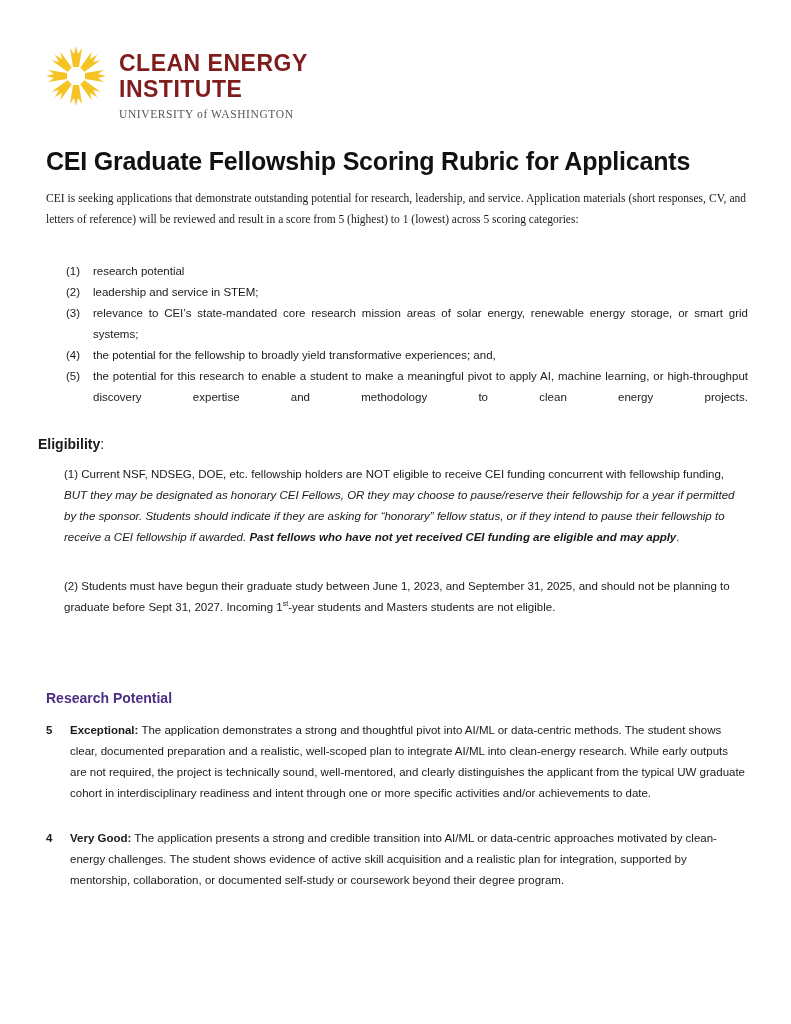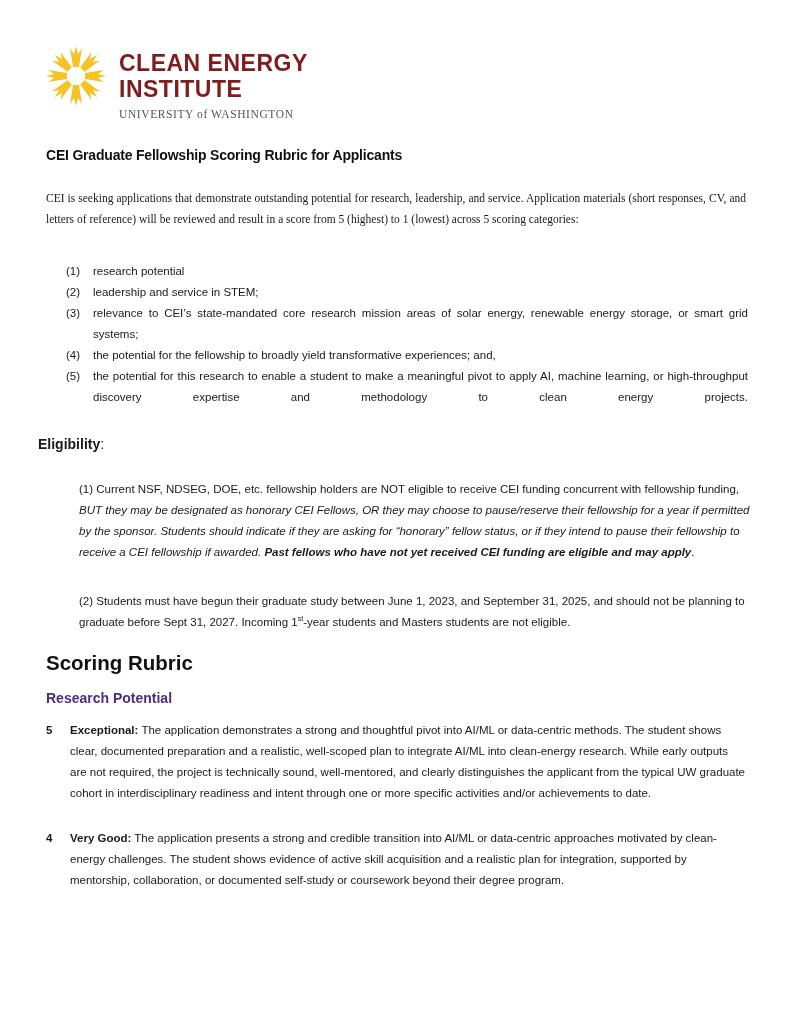--- a/index.html
+++ b/index.html
@@ -21,42 +21,42 @@
   .logo-line2 { top: 33px; }
   .logo-line3 {
     position: absolute; left: 75px; top: 64px; font-size: 11.5px; color: #555;
     font-family: "Liberation Serif", "DejaVu Serif", serif; letter-spacing: 0.6px;
   }
   .logo-line3 .of { }
 
   
   .doc-title {
     position: absolute; left: 46px; top: 147px; margin: 0;
-    font-size: 14px; font-weight: bold; color: #111; letter-spacing: -0.2px;
+    font-size: 25px; font-weight: bold; color: #111; letter-spacing: -0.2px;
   }
   .intro {
     position: absolute; left: 46px; top: 188px; width: 700px; margin: 0;
     font-size: 11.5px; line-height: 21px; text-align: justify; font-family: Liberation Serif, serif;
   }
 
   .criteria { position: absolute; left: 66px; top: 261px; width: 682px; margin: 0; padding: 0; list-style: none; }
   .criteria li {
     position: relative; padding-left: 27px; font-size: 11.5px; line-height: 21px;
     text-align: justify;
   }
   .criteria li .num { position: absolute; left: 0; top: 0; }
   .criteria li.spread { text-align-last: justify; }
 
   .elig-label {
     position: absolute; left: 38px; top: 436px; font-size: 14px; font-weight: bold;
   }
   .elig-label .colon { font-weight: normal; }
 
   .elig-p {
-    position: absolute; left: 64px; width: 685px; margin: 15px;
+    position: absolute; left: 64px; width: 685px; margin: 0;
     font-size: 11.5px; line-height: 21px;
   }
   .elig-1 { top: 464px; }
   .elig-2 { top: 576px; }
   .it { font-style: italic; }
   .bi { font-style: italic; font-weight: bold; }
   sup { font-size: 7px; line-height: 0; }
 
   .rubric-title {
     position: absolute; left: 46px; top: 651px; margin: 0;
@@ -112,21 +112,20 @@
     <li><span class="num">(4)</span><span>the potential for the fellowship to broadly yield transformative experiences; and,</span></li>
     <li class="spread"><span class="num">(5)</span><span>the potential for this research to enable a student to make a meaningful pivot to apply AI, machine learning, or high-throughput discovery expertise and methodology to clean energy projects.</span></li>
   </ol>
 
   <div class="elig-label"><span>Eligibility</span><span class="colon">:</span></div>
 
   <p class="elig-p elig-1"><span>(1) Current NSF, NDSEG, DOE, etc. fellowship holders are NOT eligible to receive CEI funding concurrent with fellowship funding, </span><span class="it">BUT they may be designated as honorary CEI Fellows, OR they may choose to pause/reserve their fellowship for a year if permitted by the sponsor.  Students should indicate if they are asking for “honorary” fellow status, or if they intend to pause their fellowship to receive a CEI fellowship if awarded. </span><span class="bi">Past fellows who have not yet received CEI funding are eligible and may apply</span><span>.</span></p>
 
   <p class="elig-p elig-2"><span>(2) Students must have begun their graduate study between June 1, 2023, and September 31, 2025, and should not be planning to graduate before Sept 31, 2027.  Incoming 1</span><sup>st</sup><span>-year students and Masters students are not eligible.</span></p>
 
-  <h2 class="rubric-title">Scoring Rubric</h2>
   <h3 class="rp-title">Research Potential</h3>
 
   <div class="score score-5">
     <span class="score-num">5</span>
     <span class="score-body"><span class="score-label">Exceptional:</span><span> The application demonstrates a strong and thoughtful pivot into AI/ML or data-centric methods. The student shows clear, documented preparation and a realistic, well-scoped plan to integrate AI/ML into clean-energy research. While early outputs are not required, the project is technically sound, well-mentored, and clearly distinguishes the applicant from the typical UW graduate cohort in interdisciplinary readiness and intent through one or more specific activities and/or achievements to date.</span></span>
   </div>
 
   <div class="score score-4">
     <span class="score-num">4</span>
     <span class="score-body"><span class="score-label">Very Good:</span><span> The application presents a strong and credible transition into AI/ML or data-centric approaches motivated by clean-energy challenges.  The student shows evidence of active skill acquisition and a realistic plan for integration, supported by mentorship, collaboration, or documented self-study or coursework beyond their degree program.</span></span>

